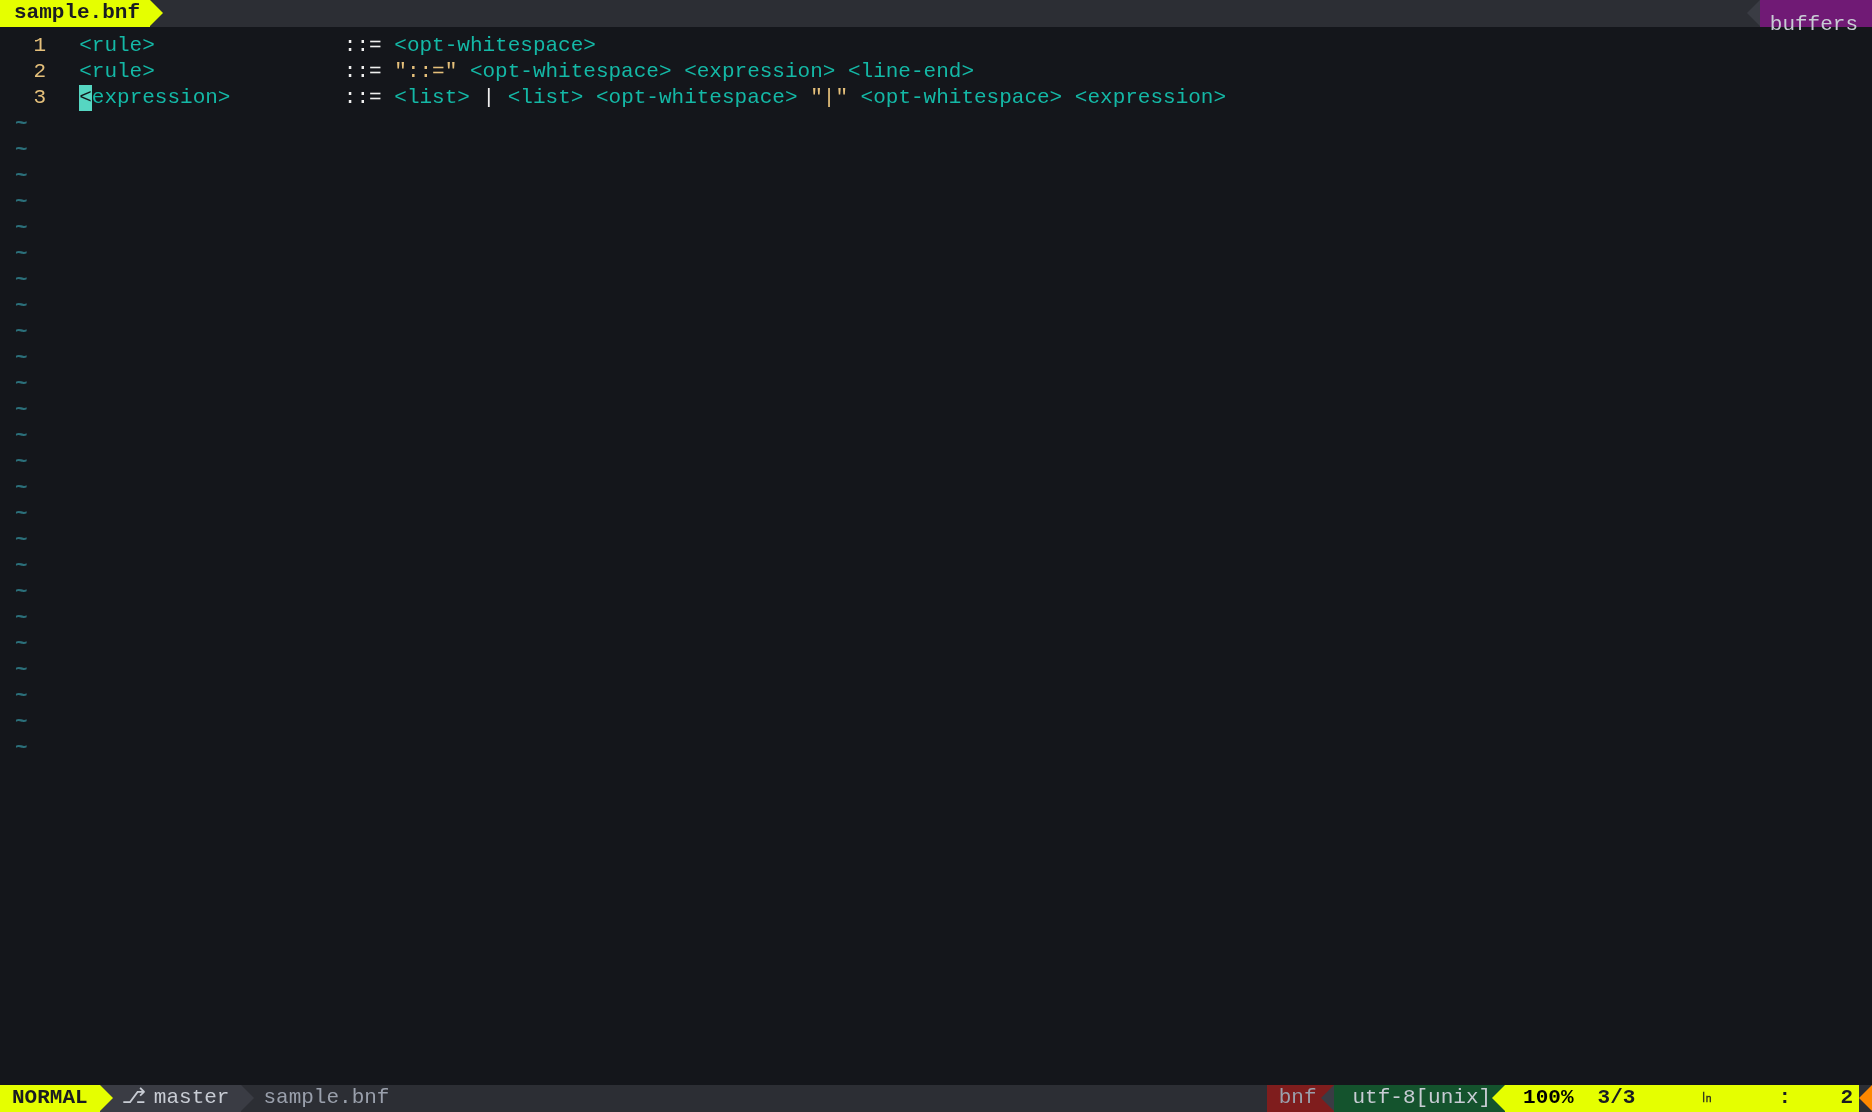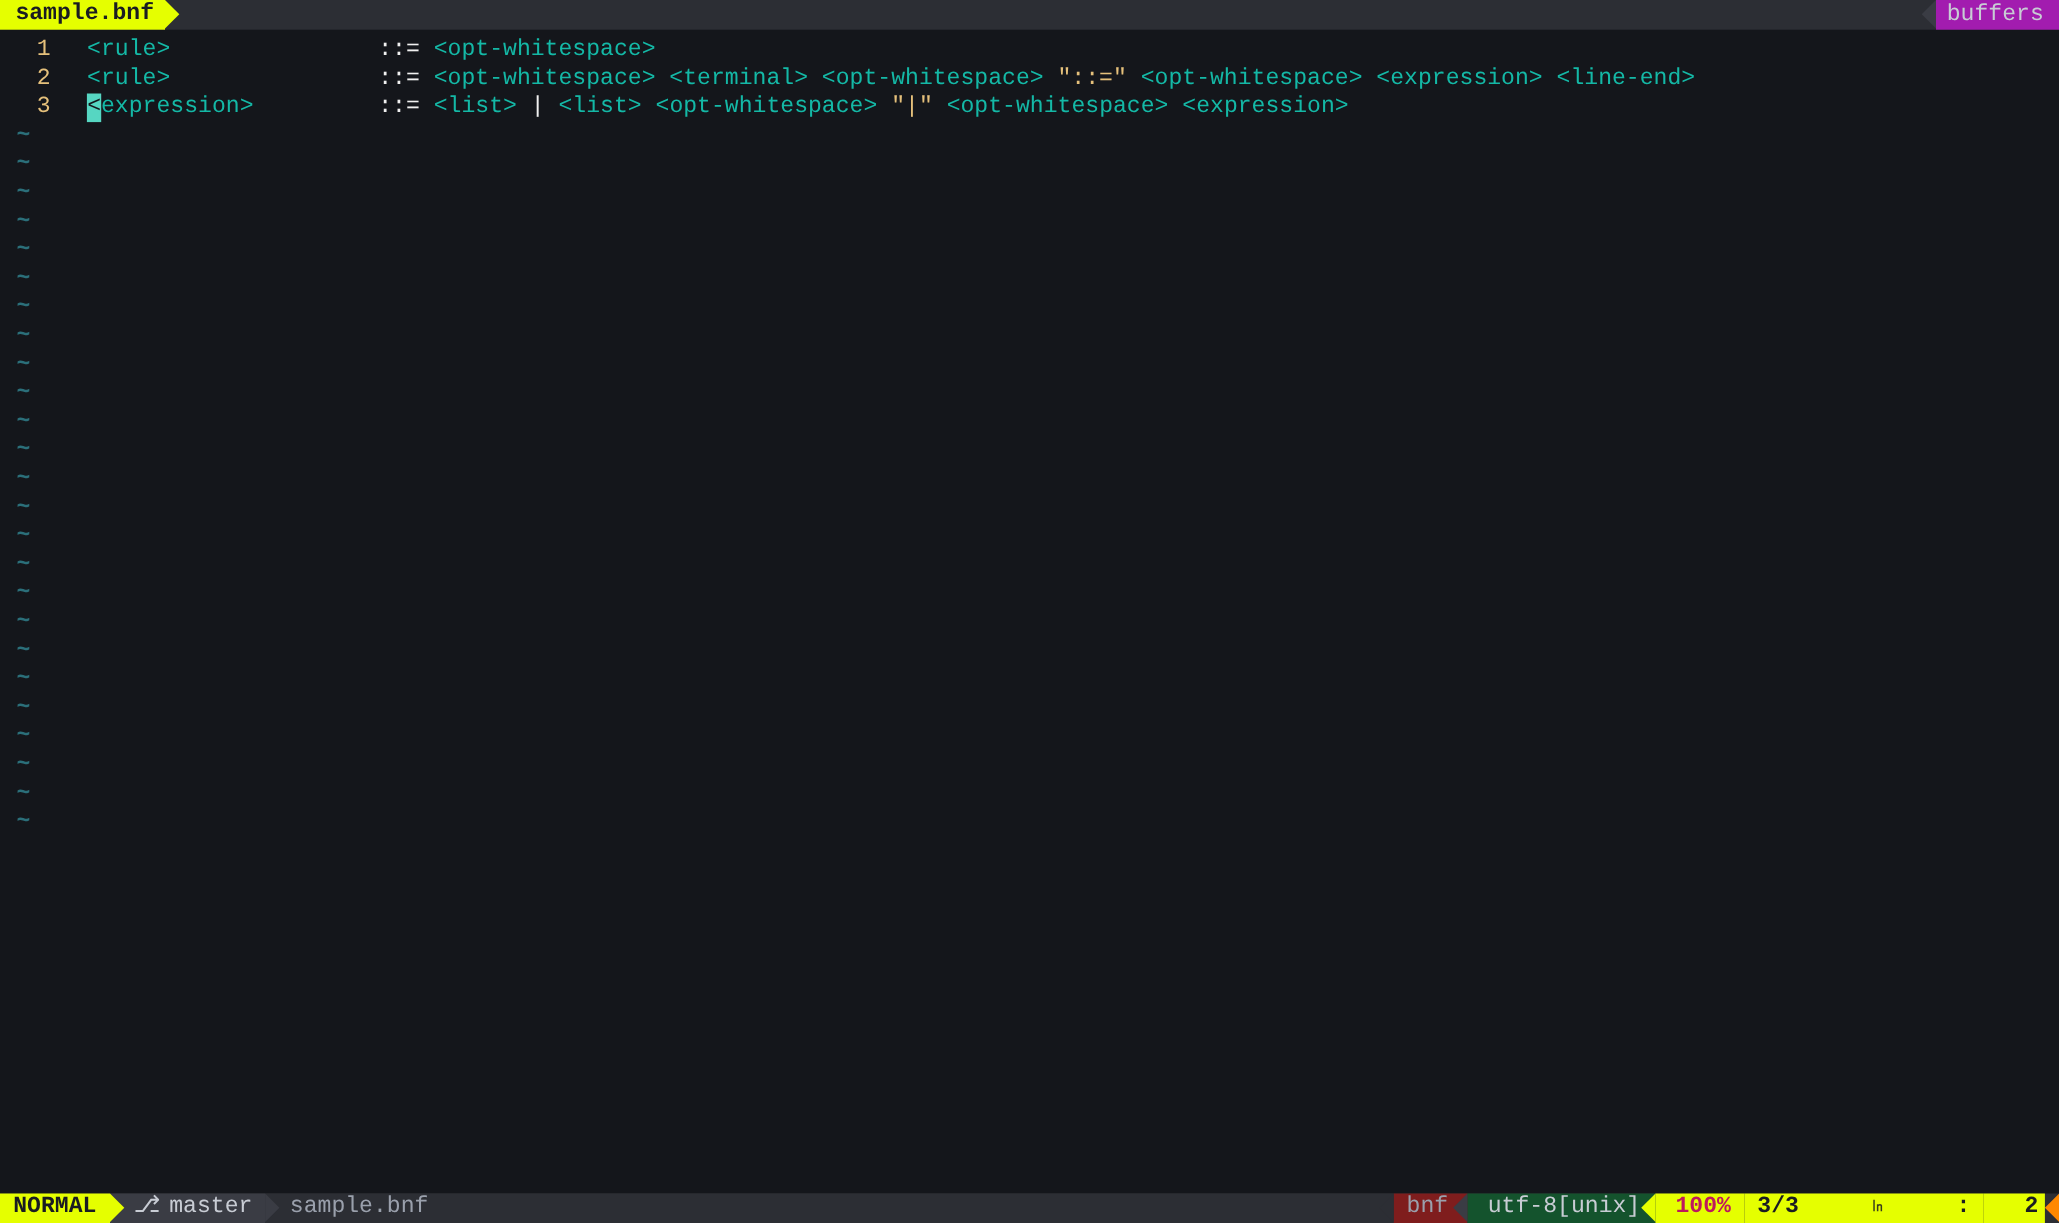--- a/index.html
+++ b/index.html
@@ -36,25 +36,25 @@
   .tab-active::after {
     content: "";
     position: absolute;
     right: -13px;
     top: 0;
     border-top: 13.5px solid transparent;
     border-bottom: 13.5px solid transparent;
     border-left: 13px solid #e5ff00;
   }
   .tab-buffers {
-    background: #a21caf;
+    background: #701a75;
     color: #c8ccd4;
     padding: 12px 14px 0 10px;
     display: flex;
-    align-items: flex-end;
+    align-items: flex-start;
     position: relative;
   }
   .tab-buffers::before {
     content: "";
     position: absolute;
     left: -13px;
     top: 0;
     border-top: 13.5px solid transparent;
     border-bottom: 13.5px solid transparent;
     border-right: 13px solid #3a3c44;
@@ -173,21 +173,21 @@
     content: "";
     position: absolute;
     left: -13px; top: 0;
     border-top: 13.5px solid transparent;
     border-bottom: 13.5px solid transparent;
     border-right: 13px solid #3a3c44;
     z-index: 2;
   }
   .sl-pct {
     background: #e5ff00;
-    color: #be185d;
+    color: #000000;
     font-weight: bold;
     padding-left: 18px;
   }
   .sl-pct::before {
     content: "";
     position: absolute;
     left: -13px; top: 0;
     border-top: 13.5px solid transparent;
     border-bottom: 13.5px solid transparent;
     border-right: 13px solid #e5ff00;
@@ -233,21 +233,21 @@
   </div>
 </div>
 
 <div class="editor" id="editor">
     <div class="line">
       <div class="linenr">1</div>
       <div class="code"><span class="tok-nonterm">  &lt;rule&gt;</span><span class="tok-op">               ::= </span><span class="tok-nonterm">&lt;opt-whitespace&gt;</span></div>
     </div>
     <div class="line">
       <div class="linenr">2</div>
-      <div class="code"><span class="tok-nonterm">  &lt;rule&gt;</span><span class="tok-op">               ::= </span><span class="tok-nonterm">&lt;opt-whitespace&gt; &lt;terminal&gt; &lt;opt-whitespace&gt; </span><span class="tok-string">"::="</span><span class="tok-nonterm"> &lt;opt-whitespace&gt; &lt;expression&gt; &lt;line-end&gt;</span></div>
+      <div class="code"><span class="tok-nonterm">  &lt;rule&gt;</span><span class="tok-op">               ::= </span><span class="tok-string">"::="</span><span class="tok-nonterm"> &lt;opt-whitespace&gt; &lt;expression&gt; &lt;line-end&gt;</span></div>
     </div>
     <div class="line">
       <div class="linenr">3</div>
       <div class="code"><span class="tok-op">  </span><span class="cursor-cell">&lt;</span><span class="tok-nonterm">expression&gt;</span><span class="tok-op">         ::= </span><span class="tok-nonterm">&lt;list&gt;</span><span class="tok-pipe"> | </span><span class="tok-nonterm">&lt;list&gt; &lt;opt-whitespace&gt; </span><span class="tok-string">"|"</span><span class="tok-nonterm"> &lt;opt-whitespace&gt; &lt;expression&gt;</span></div>
     </div>
     <div class="tilde-line">~</div>
     <div class="tilde-line">~</div>
     <div class="tilde-line">~</div>
     <div class="tilde-line">~</div>
     <div class="tilde-line">~</div>

